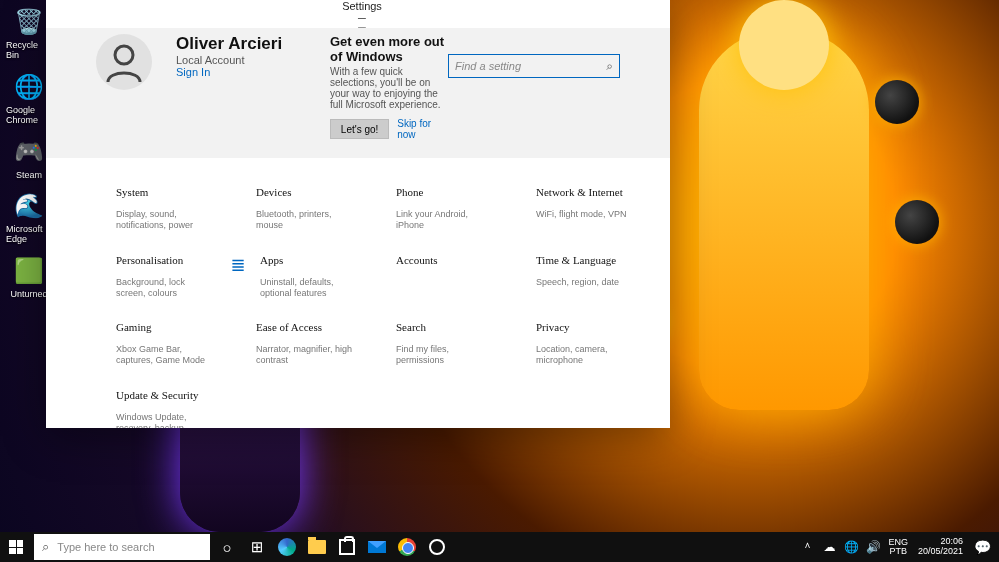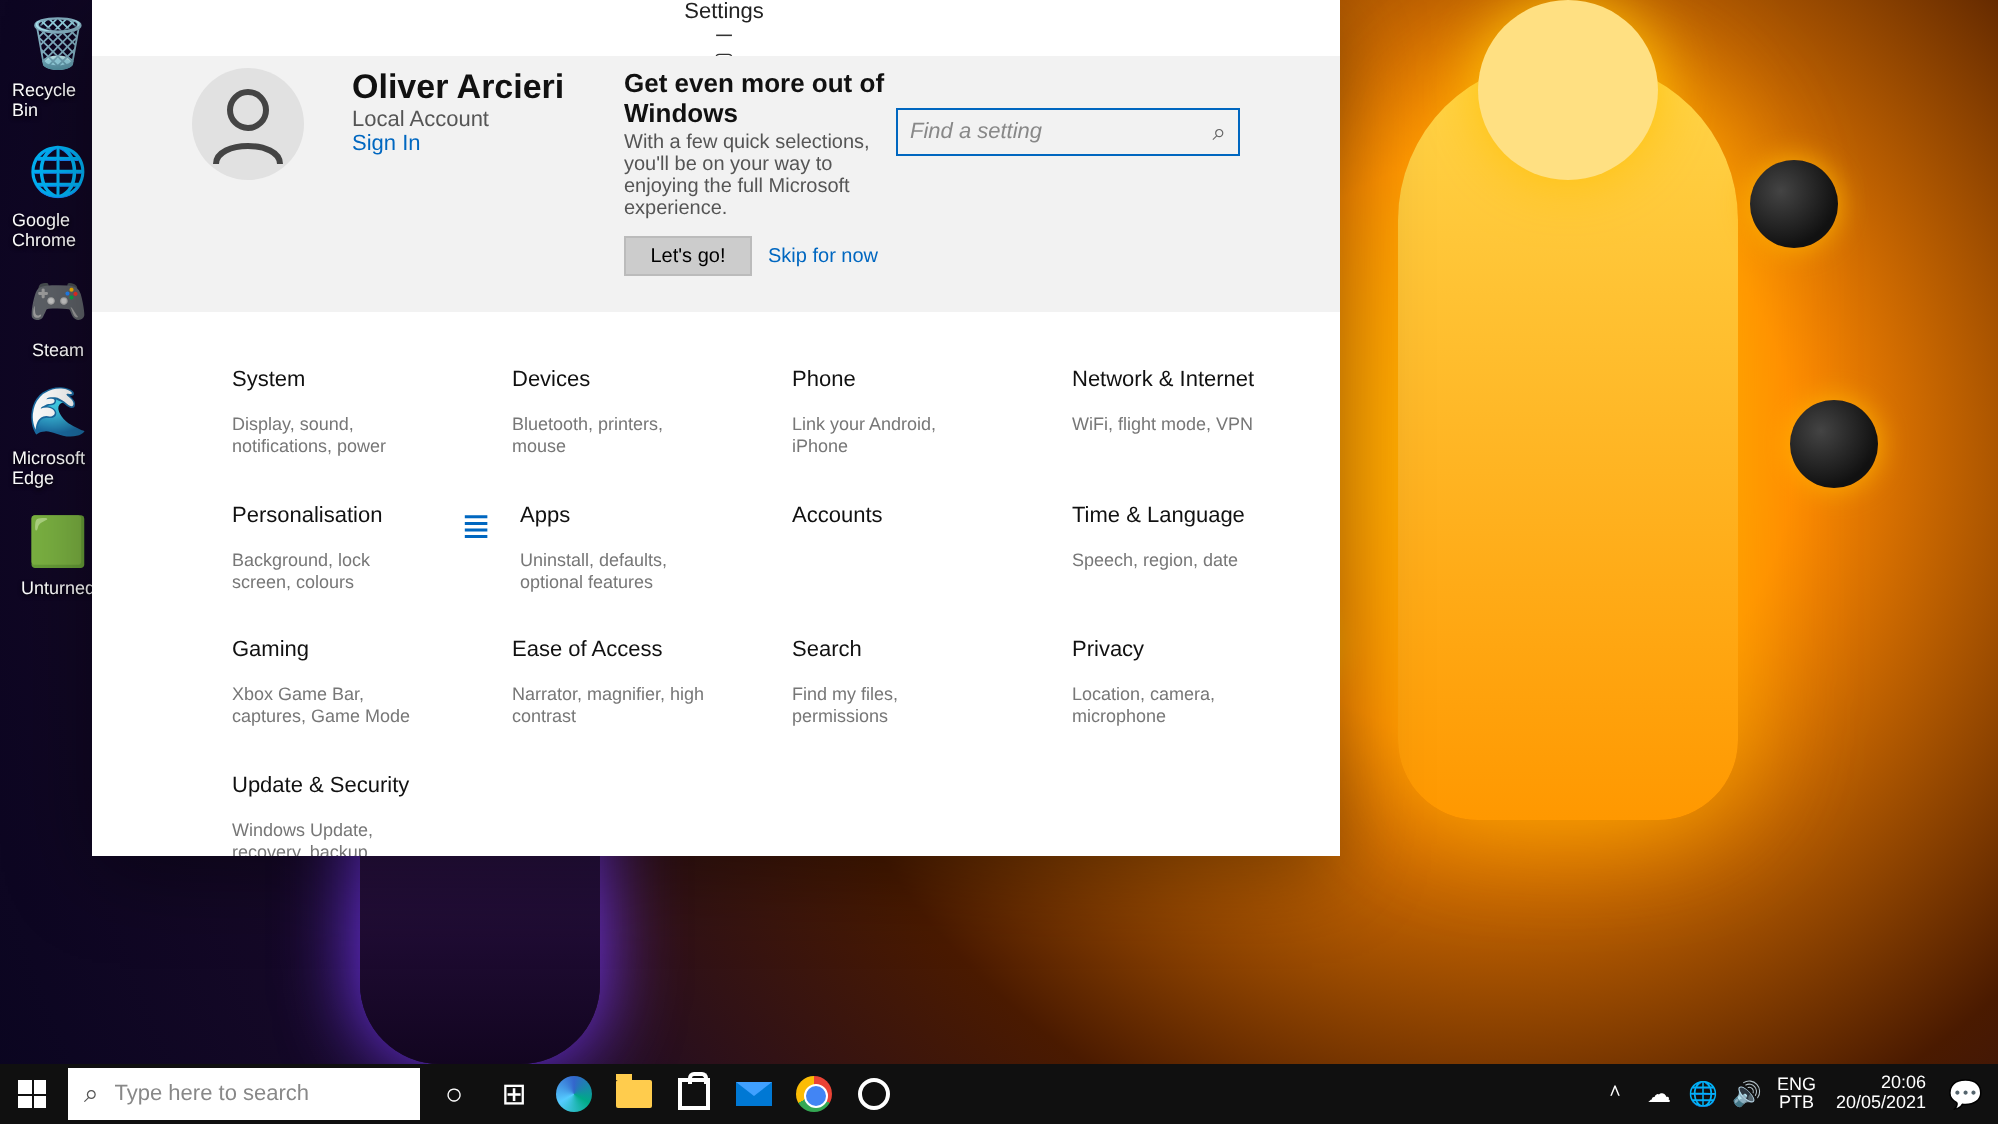--- a/index.html
+++ b/index.html
@@ -26,39 +26,39 @@
 .tbtn { width:30px; height:22px; display:flex; align-items:center; justify-content:center; font-size:11px; color:#333; cursor:pointer; }
 
 .header { background:#f2f2f2; padding:6px 50px 18px 50px; display:flex; flex-direction:row; }
 .header-row { display:flex; gap:24px; align-items:flex-start; }
 .avatar { position:relative; width:56px; height:56px; }
 .avatar-svg { width:56px; height:56px; }
 .user-block { min-width:110px; }
 .user-name { font-size:17px; font-weight:600; color:#111; }
 .user-sub { font-size:11px; color:#555; }
 .signin { font-size:11px; color:#0067c0; cursor:pointer; }
-.promo { flex:1; margin-left:2px; }
+.promo { flex:1; margin-left:20px; }
 .promo-title { font-size:13px; font-weight:600; color:#111; }
 .promo-sub { font-size:10px; color:#555; margin-top:2px; }
 .promo-actions { margin-top:8px; display:flex; align-items:center; gap:8px; }
 .letsgo { background:#ccc; border:1px solid #bbb; width:64px; height:20px; font-size:10px; cursor:pointer; }
 .skip { font-size:10px; color:#0067c0; cursor:pointer; }
 
 .search-row { display:flex; justify-content:flex-end; margin-top:20px; }
 .search-box { width:172px; height:24px; border:1px solid #0067c0; display:flex; align-items:center; padding:0 6px; }
 .search-box input { border:none; outline:none; flex:1; font-size:11px; color:#333; font-style:italic; background:transparent; }
 .search-box input::placeholder { color:#888; font-style:italic; }
 .search-ico { color:#666; font-size:12px; }
 
 .categories { flex:1; padding:28px 40px 10px 70px; overflow:auto; }
 .cat-grid { display:grid; grid-template-columns: repeat(4, 130px); column-gap:10px; row-gap:22px; }
 .cat-cell { display:flex; gap:10px; cursor:pointer; position:relative; }
 .cat-ico { width:24px; margin-left:-30px; color:#0067c0; font-size:18px; display:flex; justify-content:center; }
 .cat-txt { }
-.cat-title { font-size:11px; color:#111; }
+.cat-title { font-size:11px; color:#111;font-family:Liberation Serif, serif; }
 .cat-desc { font-size:9px; color:#777; line-height:1.25; margin-top:11px; max-width:100px; }
 
 
 .taskbar { position:absolute; bottom:0; left:0; right:0; height:30px; background:#101010; display:flex; align-items:center; color:#fff; }
 .start { width:32px; height:30px; display:flex; align-items:center; justify-content:center; cursor:pointer; }
 .win-ico { width:14px; height:14px; display:grid; grid-template-columns:1fr 1fr; grid-template-rows:1fr 1fr; gap:1px; }
 .win-ico span { background:#fff; }
 .tsearch { display:flex; align-items:center; background:#fff; height:26px; width:176px; margin:2px; padding:0 8px; gap:8px; }
 .tsearch .ico { color:#555; font-size:13px; }
 .tsearch input { border:none; outline:none; font-size:11px; width:100%; color:#333; }

